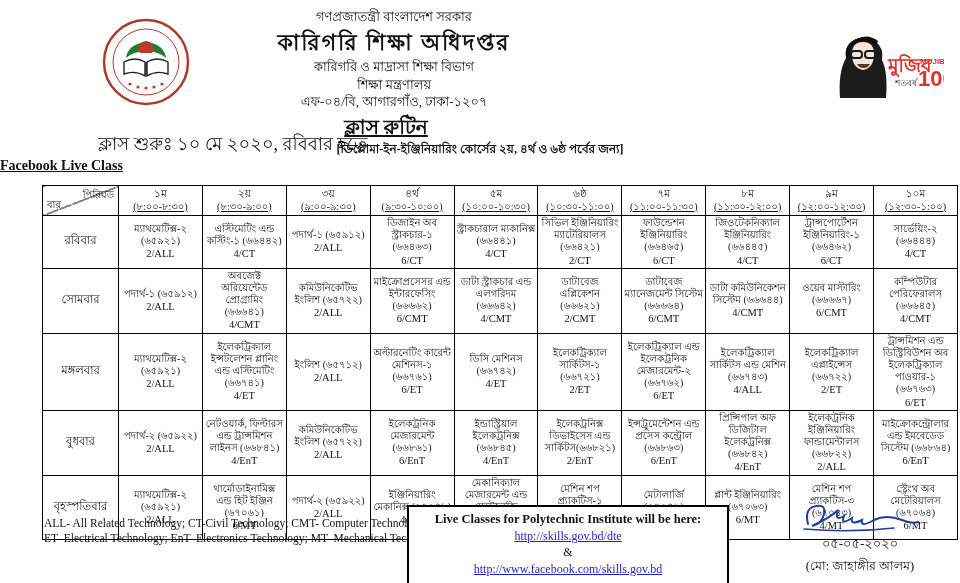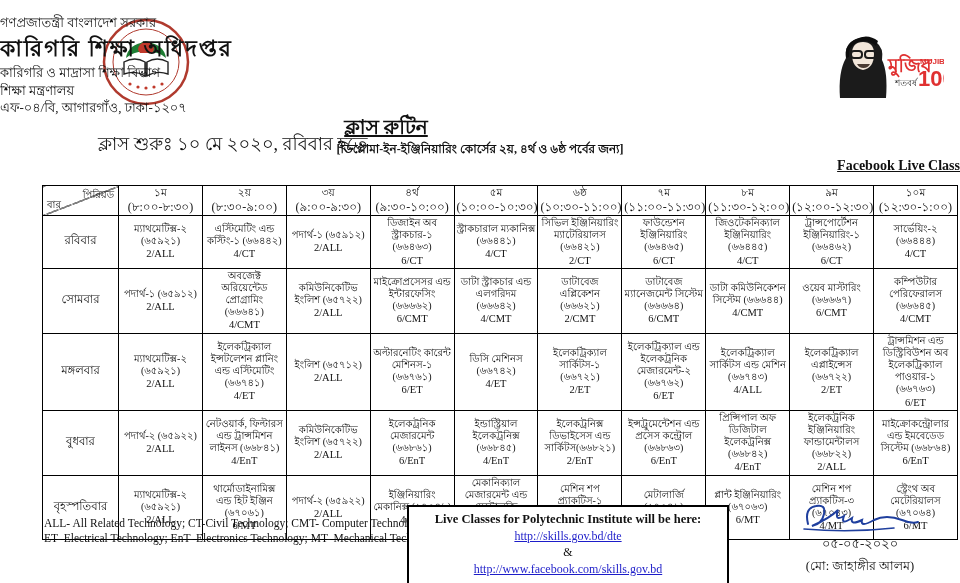--- a/index.html
+++ b/index.html
@@ -1,56 +1,56 @@
 <!DOCTYPE html>
 <html><head>
 <meta charset="utf-8">
 <style>
   * { margin:0; padding:0; box-sizing:border-box; }
   html,body { width:960px; height:583px; background:#ffffff; overflow:hidden;
     font-family:"Liberation Serif","DejaVu Serif",serif; color:#111; }
   .page { position:relative; width:960px; height:583px; background:#fff; }
 
   
-  .gov-header { position:absolute; top:14px; left:0; width:788px; text-align:left; line-height:1.35; }
+  .gov-header { position:absolute; top:8px; left:0; width:788px; text-align:center; line-height:1.35; }
   .gov-line1 { font-size:13px; }
   .gov-line2 { font-size:22px; font-weight:bold; letter-spacing:2px; margin:2px 0 1px; }
   .gov-line3, .gov-line4, .gov-line5 { font-size:13px; }
 
   .logo-left { position:absolute; top:18px; left:102px; }
   .logo-right { position:absolute; top:24px; left:832px; }
 
   
   .start-note { position:absolute; top:130px; left:98px; font-size:18px; font-weight:normal; }
   .routine-title { position:absolute; top:112px; left:0; width:772px; text-align:center;
     font-size:20px; font-weight:bold; text-decoration:underline; }
   .routine-sub { position:absolute; top:140px; left:0; width:960px; text-align:center;
     font-size:12px; font-weight:bold; }
-  .fb-live { position:absolute; top:158px; left:0; width:960px; text-align:right;
+  .fb-live { position:absolute; top:158px; left:0; width:960px; text-align:left;
     font-size:14px; font-weight:bold; text-decoration:underline; }
 
   
   .routine-wrap { position:absolute; top:185px; left:42px; width:916px; }
   table.routine { width:916px; border-collapse:collapse; table-layout:fixed; }
   table.routine th, table.routine td {
     border:1px solid #000; text-align:center; vertical-align:middle;
     font-weight:normal; padding:1px 2px; }
   .col-day { width:76px; }
   thead tr { height:30px; }
   tbody tr:nth-child(1) { height:45px; }
   tbody tr:nth-child(2) { height:52px; }
   tbody tr:nth-child(3) { height:58px; }
   tbody tr:nth-child(4) { height:58px; }
   tbody tr:nth-child(5) { height:54px; }
   .corner { position:relative; padding:0;
     background:linear-gradient(to bottom right, transparent 49.2%, #000 49.2%, #000 50.8%, transparent 50.8%); }
   .corner .c-top { position:absolute; top:1px; right:4px; font-size:10px; }
   .corner .c-bottom { position:absolute; bottom:1px; left:4px; font-size:10px; }
   .p-label { font-size:10.5px; line-height:1.2; }
-  .p-time { font-size:12px; line-height:1.2; }
+  .p-time { font-size:10px; line-height:1.2;text-decoration:underline; }
   .day-cell { font-size:11.5px; }
   .subj { font-size:10px; line-height:1.22; }
   .grp { font-size:10.5px; line-height:1.25; font-family:"Liberation Serif",serif; }
 
   
   .legend { position:absolute; top:484px; left:44px; font-size:11.5px; line-height:1.3;margin-top:32px; }
   .live-box { position:absolute; top:505px; left:407px; width:322px; border:2px solid #000;
     text-align:center; padding:5px 6px 7px; background:#fff; }
   .live-title { font-size:12.5px; font-weight:bold; }
   .live-link { font-size:12px; color:#1d1dc9; text-decoration:underline; display:block; margin-top:2px; }

